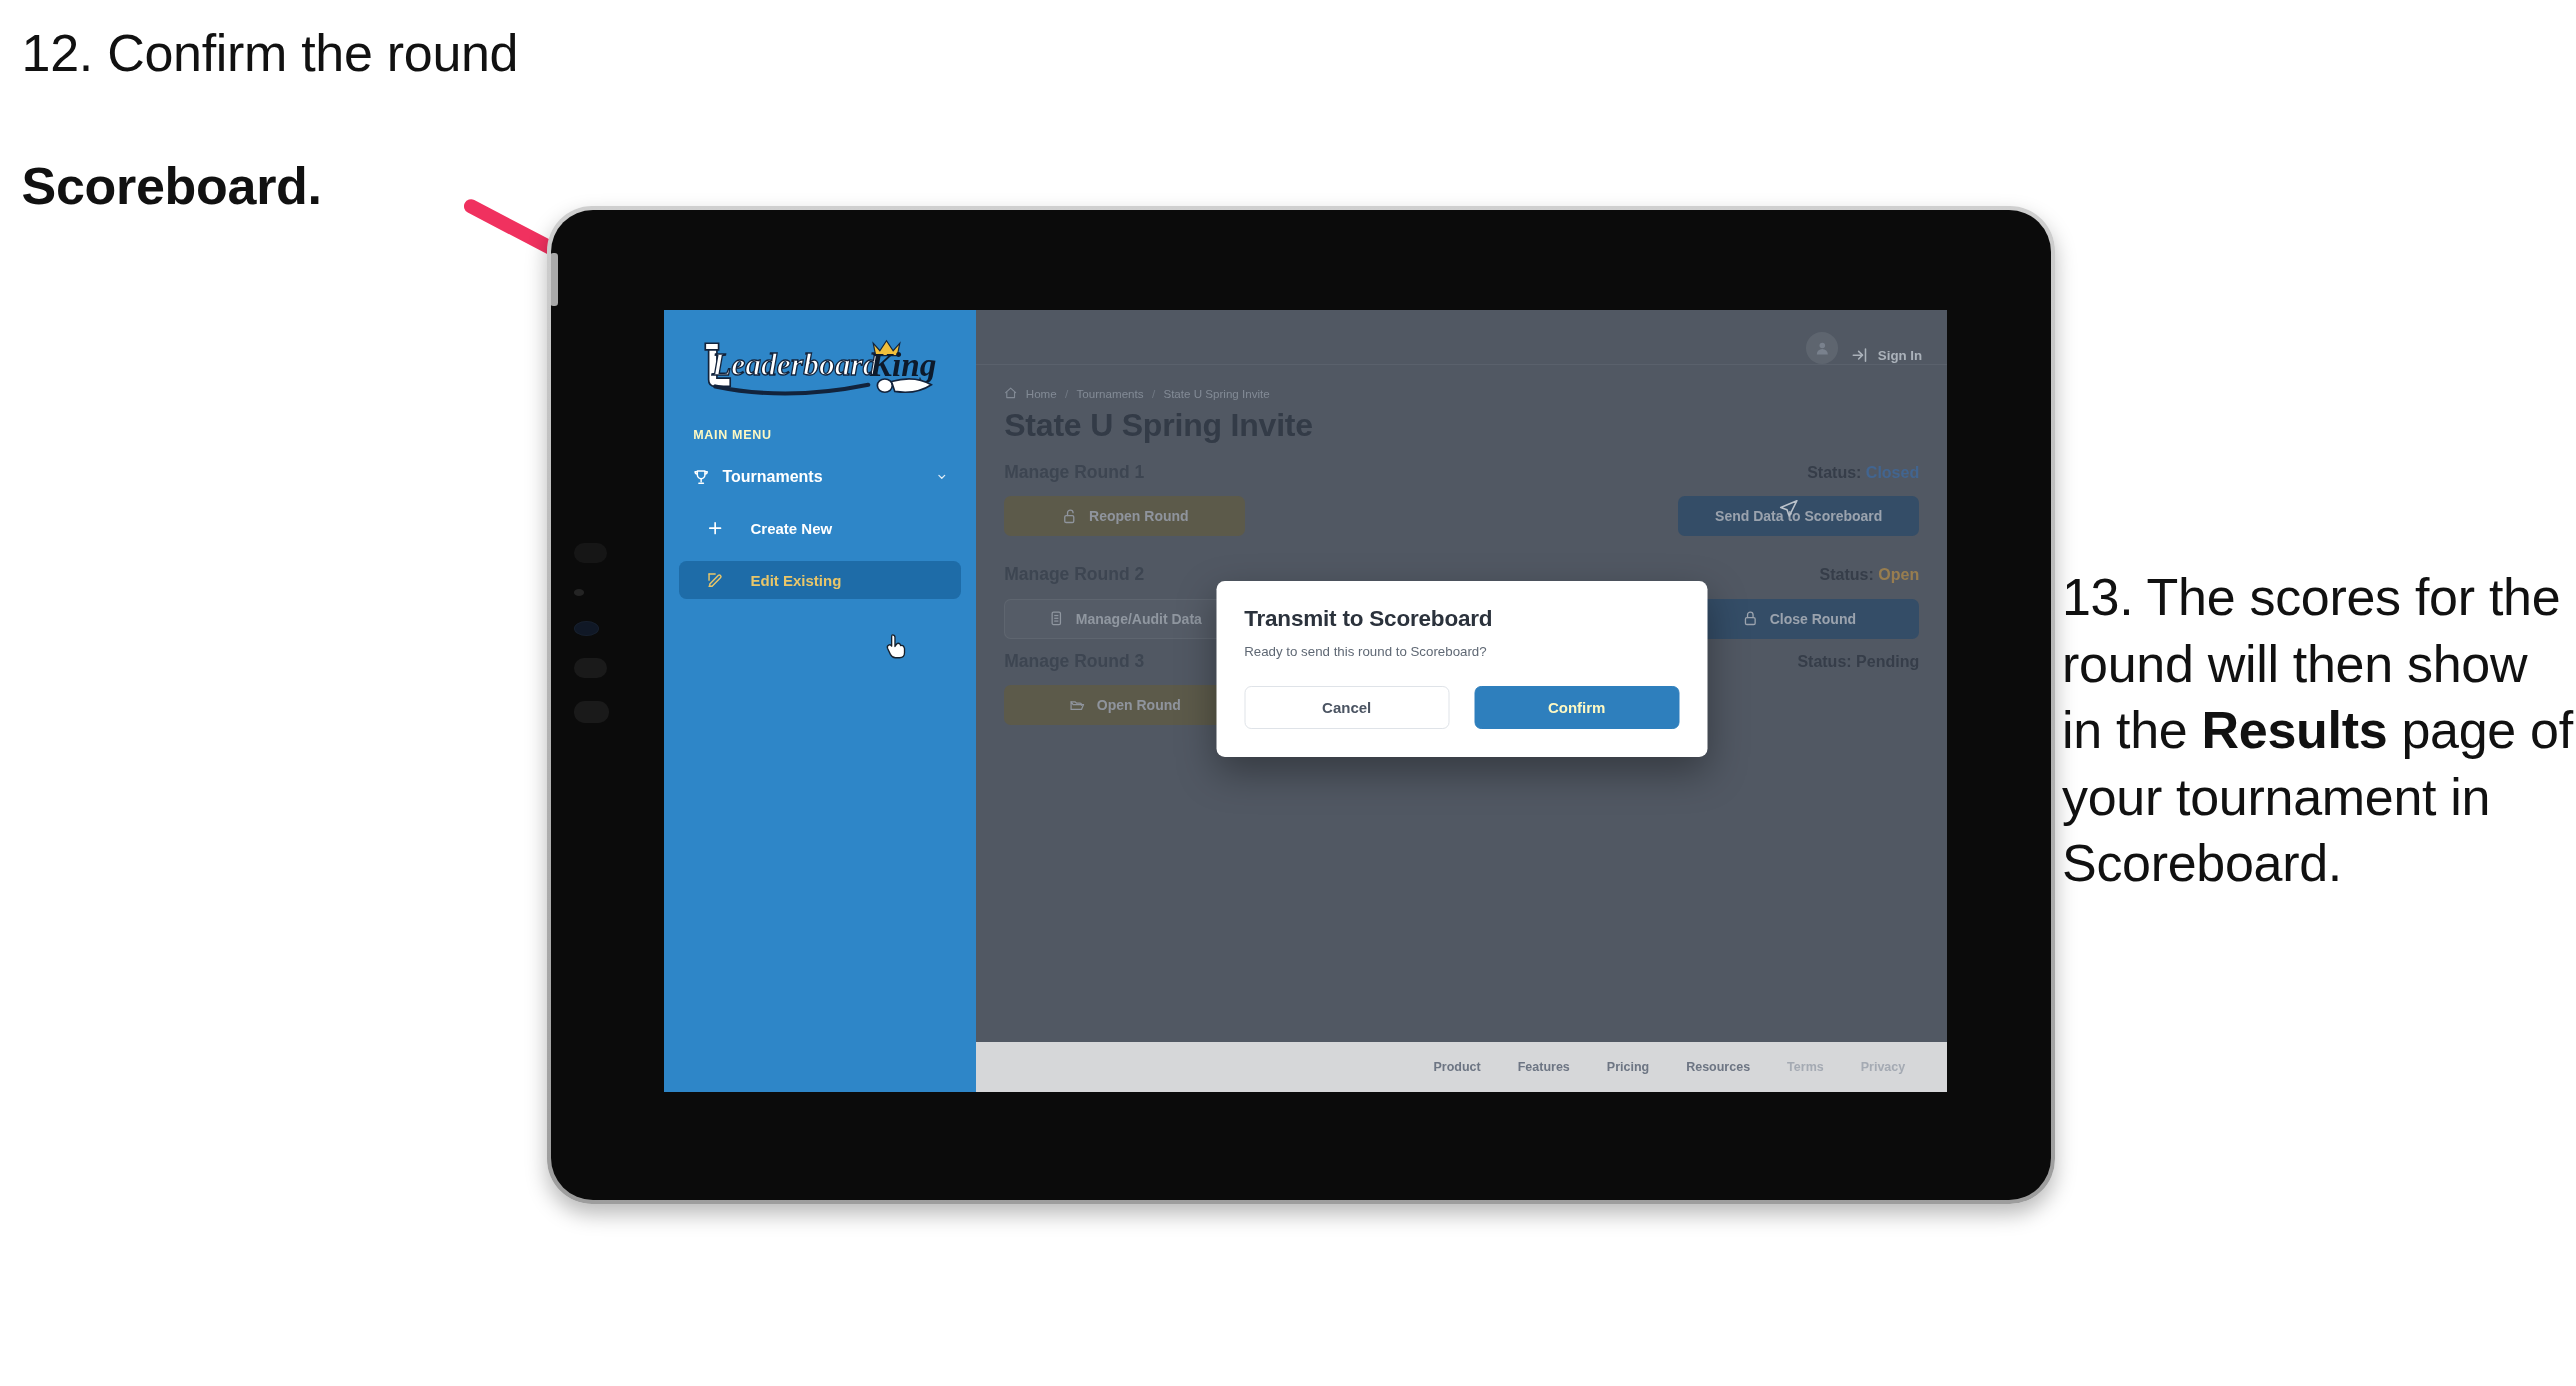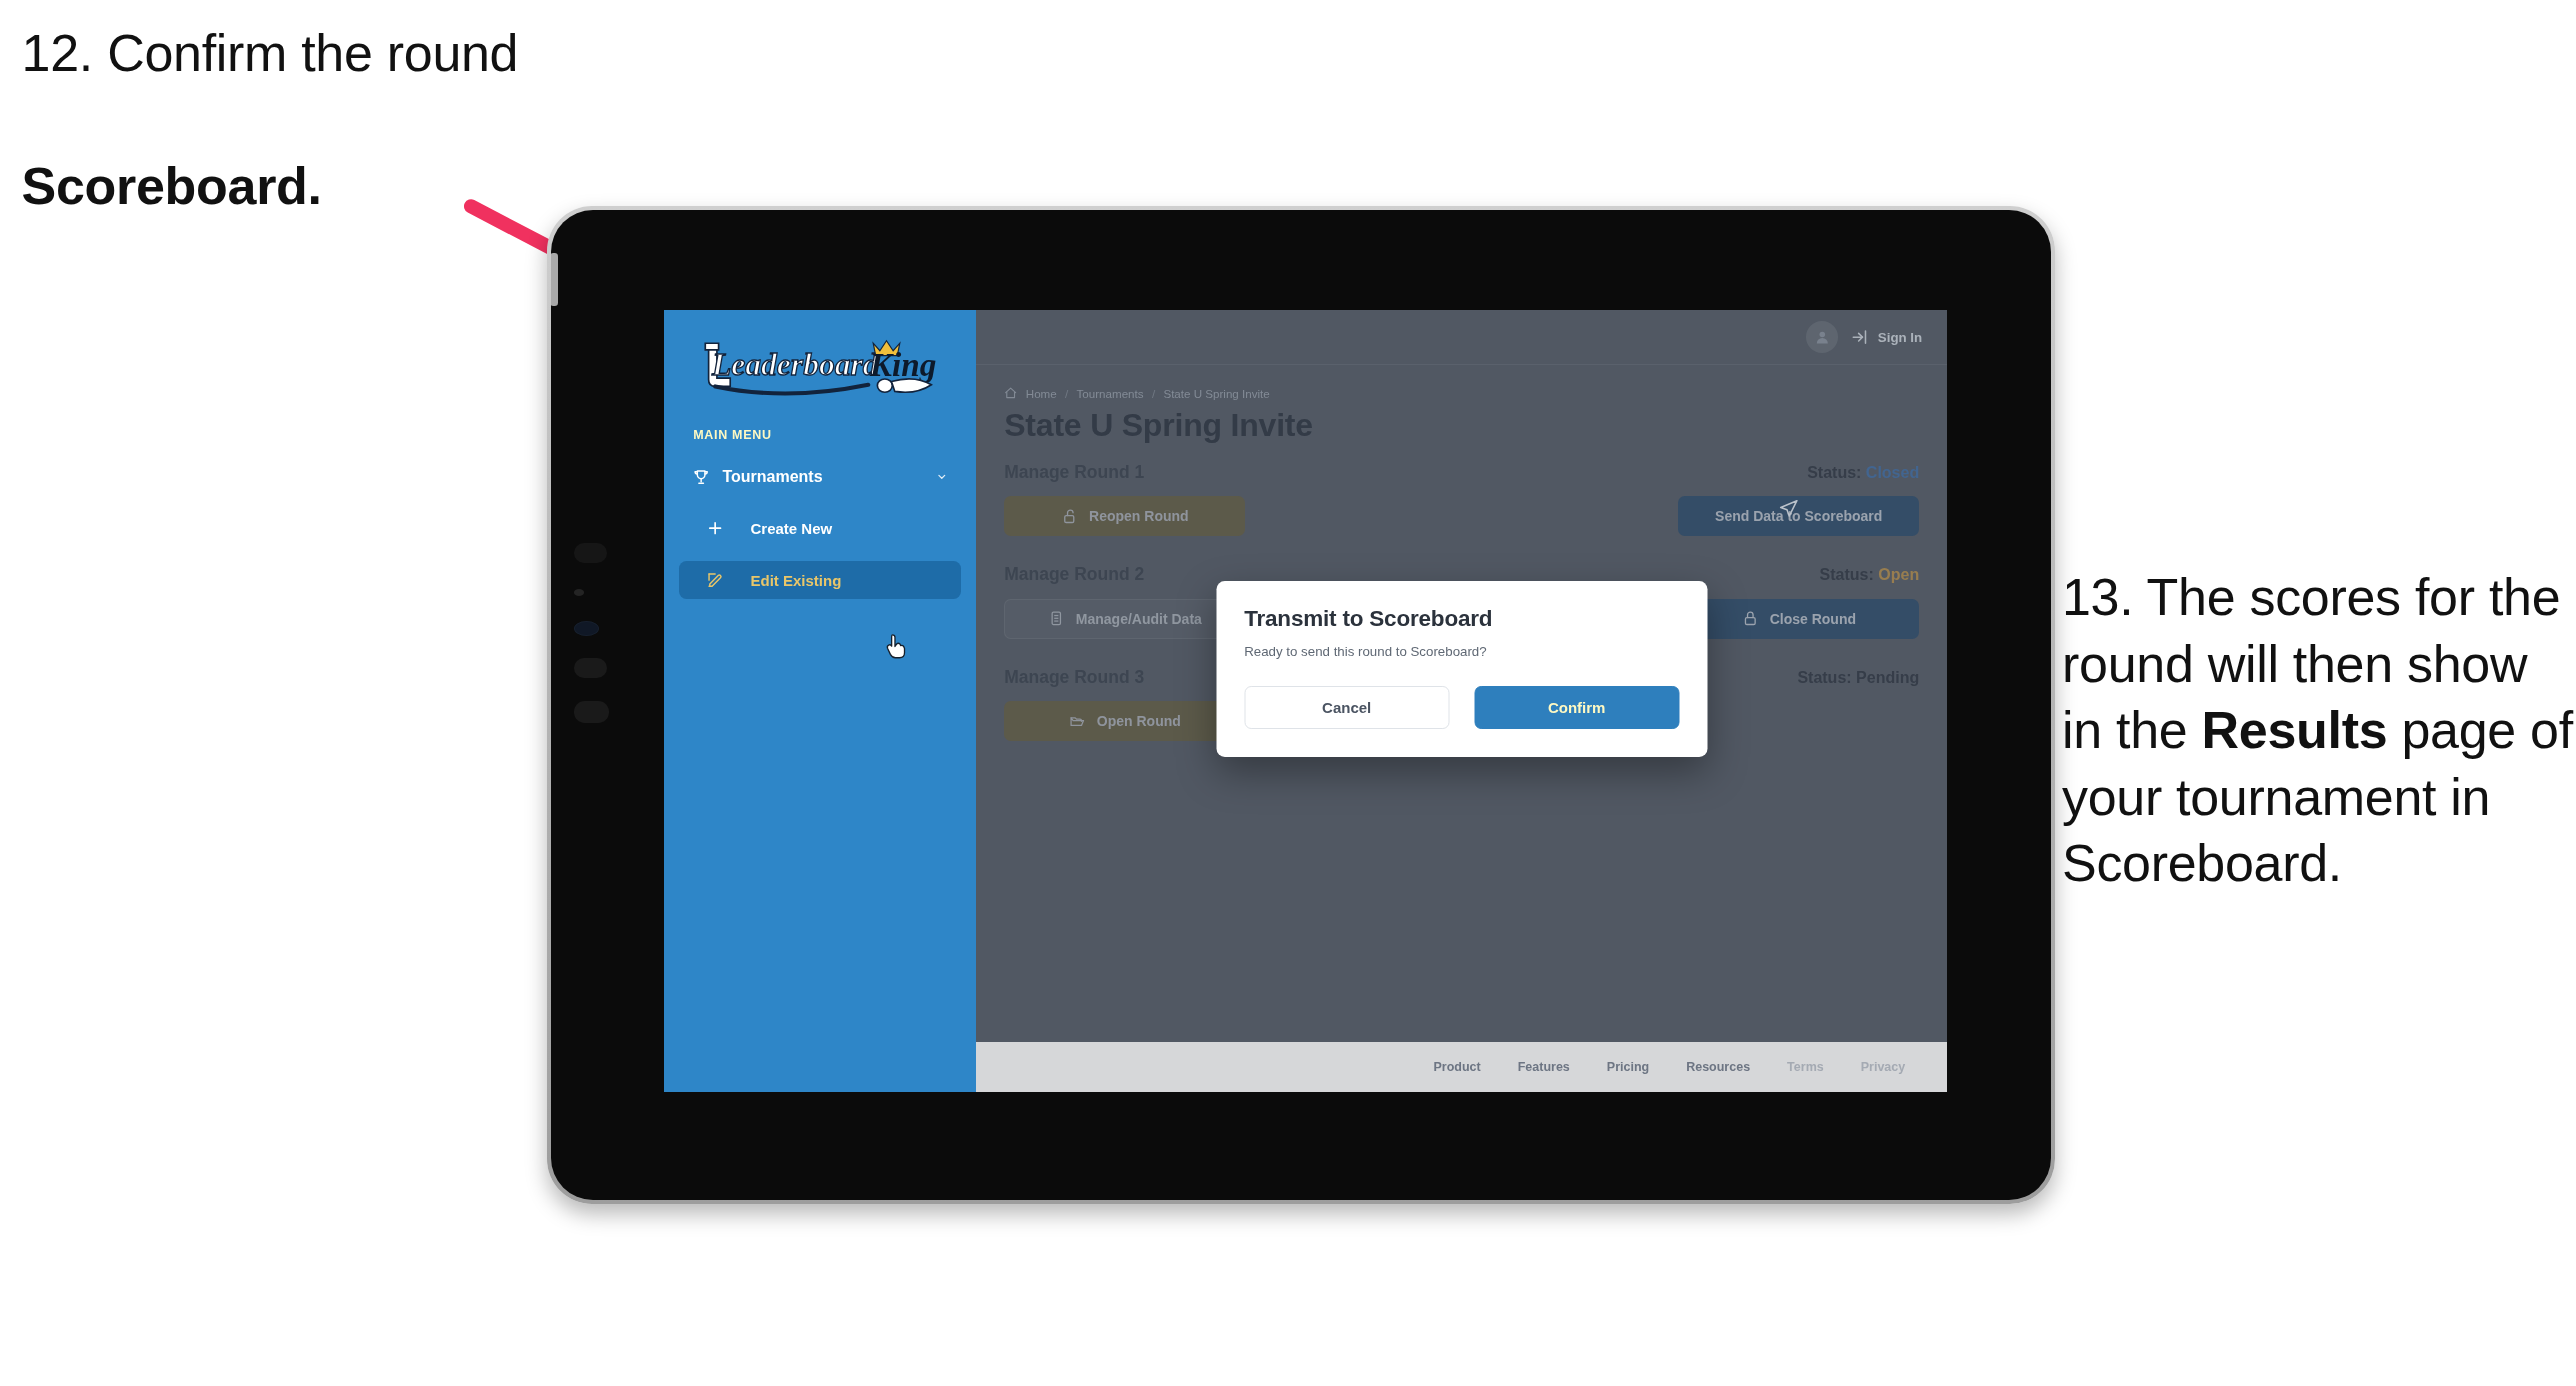--- a/index.html
+++ b/index.html
@@ -86,21 +86,21 @@
   }
   .sub-item.active { background:#1e6ca8; color:#e8c66a; }
   .ico { display:inline-flex; width:18.3px; height:18.3px; align-items:center; justify-content:center; flex:0 0 18.3px;}
   .ico svg { width:18.3px; height:18.3px; }
 
   #cursor { position:absolute; left:221px; top:323px; width:21.6px; height:27px; }
 
   
   #main { flex:1; position:relative; display:flex; flex-direction:column; background:#5d6570; }
   #topbar {
-    height:55px; display:flex; align-items:center; justify-content:flex-end;
+    height:55px; display:flex; align-items:flex-end; justify-content:flex-end;
     padding-right:25px; gap:13.3px; border-bottom:0.8px solid rgba(255,255,255,.07);
   }
   #avatar { width:32px; height:32px; border-radius:50%; background:rgba(255,255,255,.10);
             display:flex; align-items:center; justify-content:center; }
   #signin { display:flex; align-items:center; gap:8.3px; color:#cbd2da; font-size:13.3px; font-weight:700; }
 
   #content { flex:1; padding: 21.6px 28px 0 28px; position:relative; }
   #breadcrumb { display:flex; align-items:center; gap:8.3px; color:#9aa2ad; font-size:11.6px; }
   #breadcrumb .sep { color:#838b96; }
   #page-title { color:#39414d; font-size:32px; font-weight:700; margin-top:6.7px; letter-spacing:-0.2px; }
@@ -337,21 +337,21 @@
                     <svg viewBox="0 0 24 24" fill="none" stroke="#b7c0cb" stroke-width="1.9" stroke-linecap="round" stroke-linejoin="round">
                         <rect x="5" y="11" width="14" height="10" rx="2"></rect>
                         <path d="M8 11V7a4 4 0 0 1 8 0v4"></path>
                       </svg>
                   </span>
                   <span>Close Round</span>
                 </button>
               </div>
             </div>
 
-            <div class="round-block" style="margin-top:28px;">
+            <div class="round-block" style="margin-top:12px;">
               <div class="round-head">
                 <span class="round-name">Manage Round 3</span>
                 <span class="round-status">
                   <span>Status:</span>
                   <em id="st3" style="color: rgb(60, 68, 80);">Pending</em>
                 </span>
               </div>
               <div class="round-row">
                 <button class="btn btn-olive">
                   <span class="ico">

